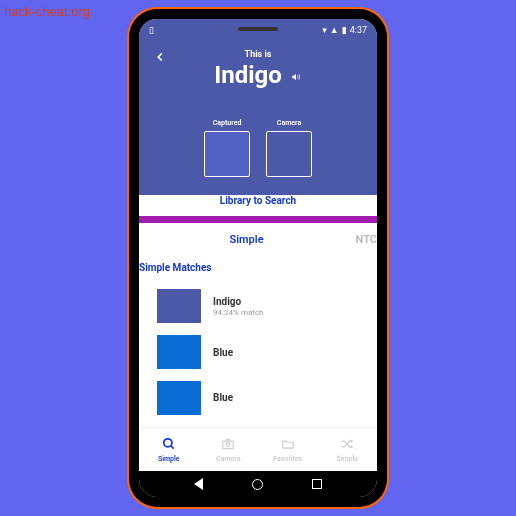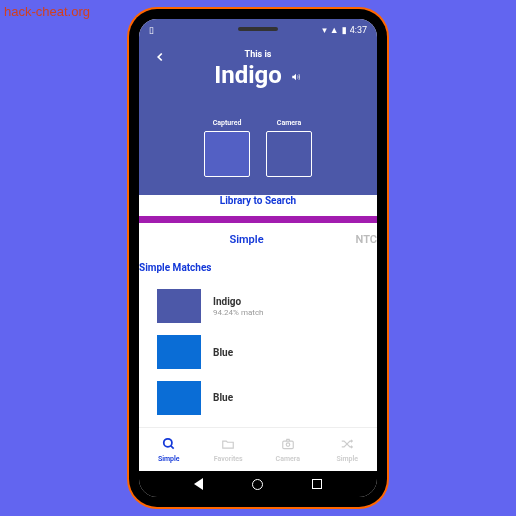--- a/index.html
+++ b/index.html
@@ -314,34 +314,34 @@
             <svg width="14" height="14" viewBox="0 0 24 24" fill="none" stroke="currentColor" stroke-width="3">
                 <circle cx="10" cy="10" r="7"></circle>
                 <line x1="20" y1="20" x2="15" y2="15"></line>
               </svg>
           </div>
           <div class="nav-label">Simple</div>
         </div>
         <div class="nav-item inactive">
           <div class="nav-icon">
             <svg width="14" height="14" viewBox="0 0 24 24" fill="none" stroke="currentColor" stroke-width="2">
-                <path d="M3 7h6l2 2h10v10H3z"></path>
-              </svg>
-          </div>
-          <div class="nav-label">Favorites</div>
-        </div>
-        <div class="nav-item inactive">
-          <div class="nav-icon">
-            <svg width="14" height="14" viewBox="0 0 24 24" fill="none" stroke="currentColor" stroke-width="2">
                 <rect x="3" y="7" width="18" height="13" rx="2"></rect>
                 <circle cx="12" cy="13" r="3"></circle>
                 <path d="M9 7l1-3h4l1 3"></path>
               </svg>
           </div>
           <div class="nav-label">Camera</div>
+        </div>
+        <div class="nav-item inactive">
+          <div class="nav-icon">
+            <svg width="14" height="14" viewBox="0 0 24 24" fill="none" stroke="currentColor" stroke-width="2">
+                <path d="M3 7h6l2 2h10v10H3z"></path>
+              </svg>
+          </div>
+          <div class="nav-label">Favorites</div>
         </div>
         <div class="nav-item inactive">
           <div class="nav-icon">
             <svg width="14" height="14" viewBox="0 0 24 24" fill="none" stroke="currentColor" stroke-width="2">
                 <path d="M3 7h4l10 10h4M3 17h4l10-10h4M19 5l2 2-2 2M19 15l2 2-2 2"></path>
               </svg>
           </div>
           <div class="nav-label">Simple</div>
         </div>
       </div>

